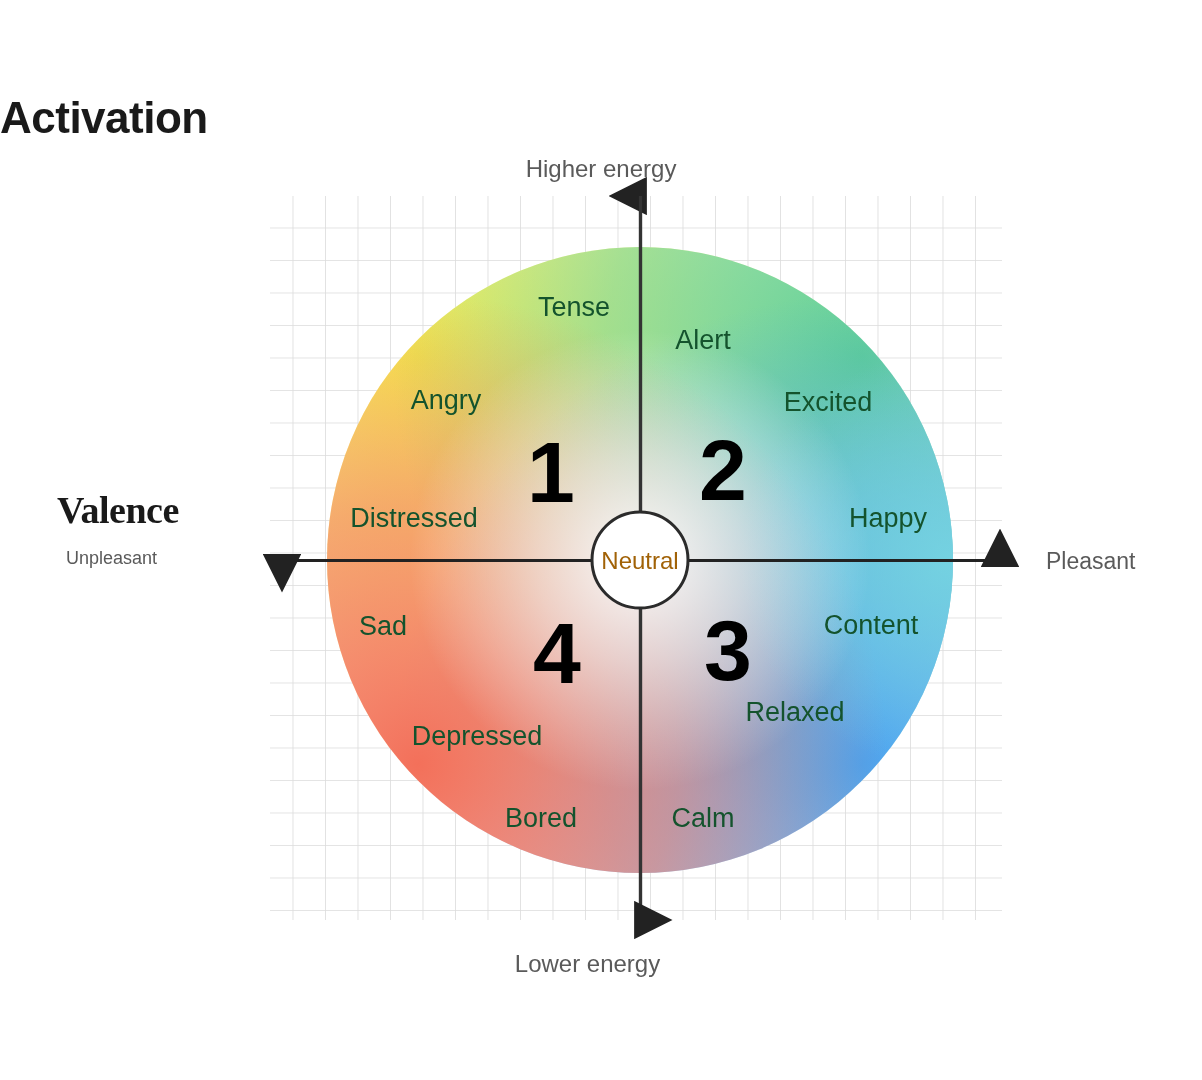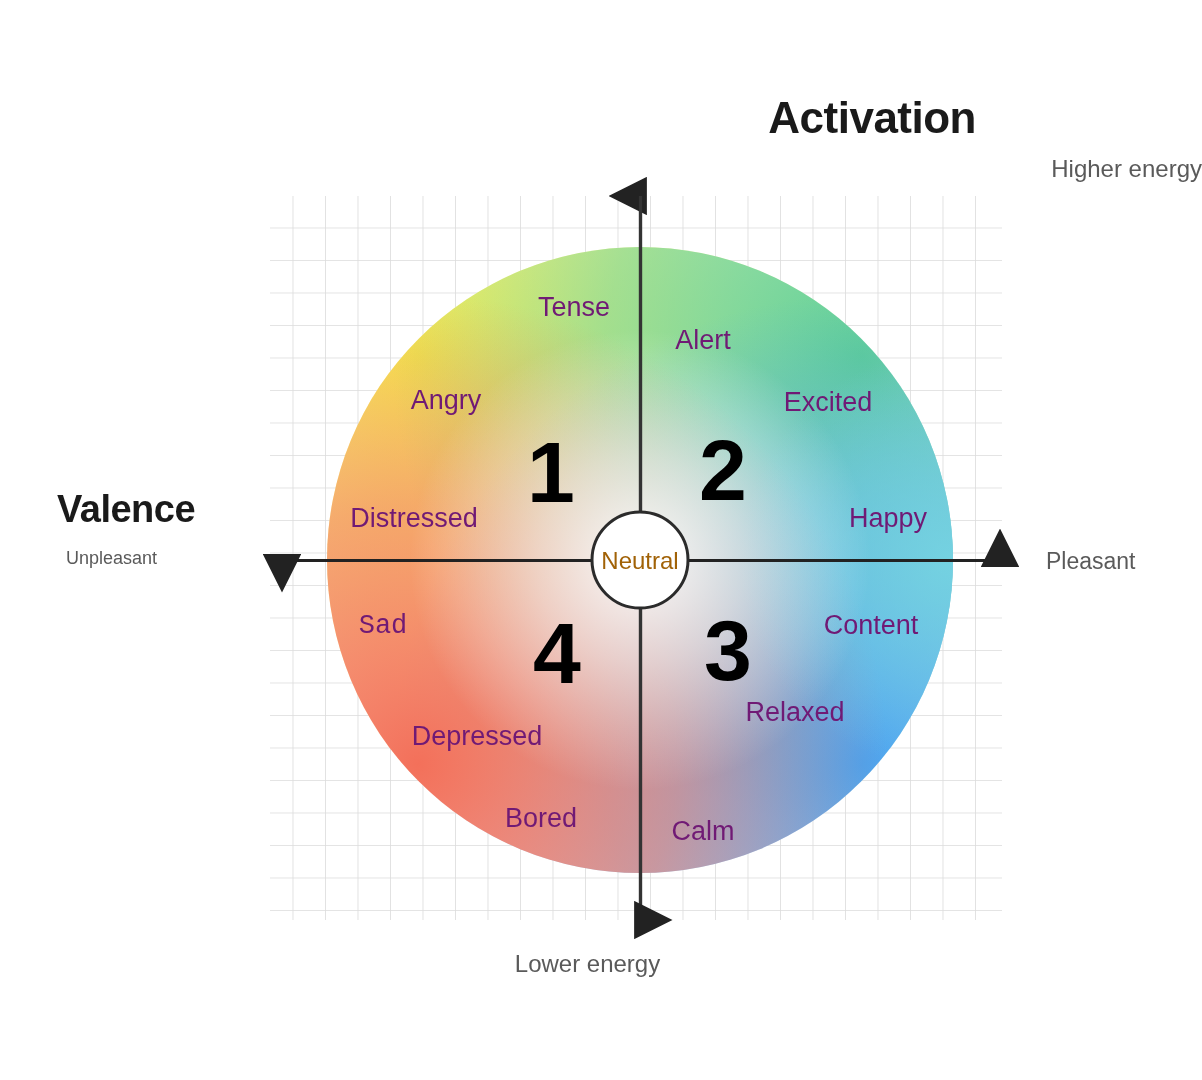--- a/index.html
+++ b/index.html
@@ -35,61 +35,62 @@
   .axis-sub {
     position: absolute;
     color: #5a5a5a;
     white-space: nowrap;
   }
 
   #activation-title {
     left: 0;
     top: 93px;
     width: 976px;
-    text-align: right;
+    text-align: left;
     font-size: 44px;
     letter-spacing: -0.5px;
   }
   #higher-energy {
     left: 0;
     top: 155px;
     width: 1202px;
-    text-align: right;
+    text-align: center;
     font-size: 24px;
   }
   #lower-energy {
     left: 0;
     top: 950px;
     width: 1175px;
     text-align: center;
     font-size: 24px;
   }
   #valence-title {
     left: 57px;
     top: 488px;
     font-size: 38px;
     letter-spacing: -0.5px;
+    font-family: Liberation Serif, serif;
   }
   #unpleasant {
     left: 66px;
     top: 548px;
     font-size: 18px;
   }
   #pleasant {
     left: 1046px;
     top: 548px;
     font-size: 23px;
     text-align: right;
   }
 
   
   .emotion {
     position: absolute;
     font-size: 27px;
-    color: #701a75;
+    color: #14532d;
     white-space: nowrap;
     transform: translate(-50%, -50%);
   }
   .neutral-label {
     position: absolute;
     font-size: 24px;
     color: #a16207;
     white-space: nowrap;
     transform: translate(-50%, -50%);
   }
@@ -205,22 +206,22 @@
 
 <div id="emotion-layer">
     <div class="emotion" style="left: 574px; top: 307px;">Tense</div>
     <div class="emotion" style="left: 446px; top: 400px;">Angry</div>
     <div class="emotion" style="left: 414px; top: 518px;">Distressed</div>
     <div class="emotion" style="left: 703px; top: 307px; margin-top: 33px;">Alert</div>
     <div class="emotion" style="left: 828px; top: 402px;">Excited</div>
     <div class="emotion" style="left: 888px; top: 518px; text-align: right;">Happy</div>
     <div class="emotion" style="left: 864px; top: 625px; margin-left: 7px;">Content</div>
     <div class="emotion" style="left: 795px; top: 712px;">Relaxed</div>
-    <div class="emotion" style="left: 703px; top: 818px; margin-top: 13px;">Calm</div>
-    <div class="emotion" style="left: 383px; top: 626px; font-family: Liberation Mono, monospace;">Sad</div>
+    <div class="emotion" style="left: 703px; top: 818px;">Calm</div>
+    <div class="emotion" style="left: 383px; top: 626px;">Sad</div>
     <div class="emotion" style="left: 477px; top: 736px;">Depressed</div>
     <div class="emotion" style="left: 541px; top: 818px;">Bored</div>
   </div>
 
 <div class="quad-num" style="left:551px; top:472px;">1</div>
 <div class="quad-num" style="left:723px; top:470px;">2</div>
 <div class="quad-num" style="left:728px; top:650px;">3</div>
 <div class="quad-num" style="left:557px; top:653px;">4</div>
 
 </body></html>

